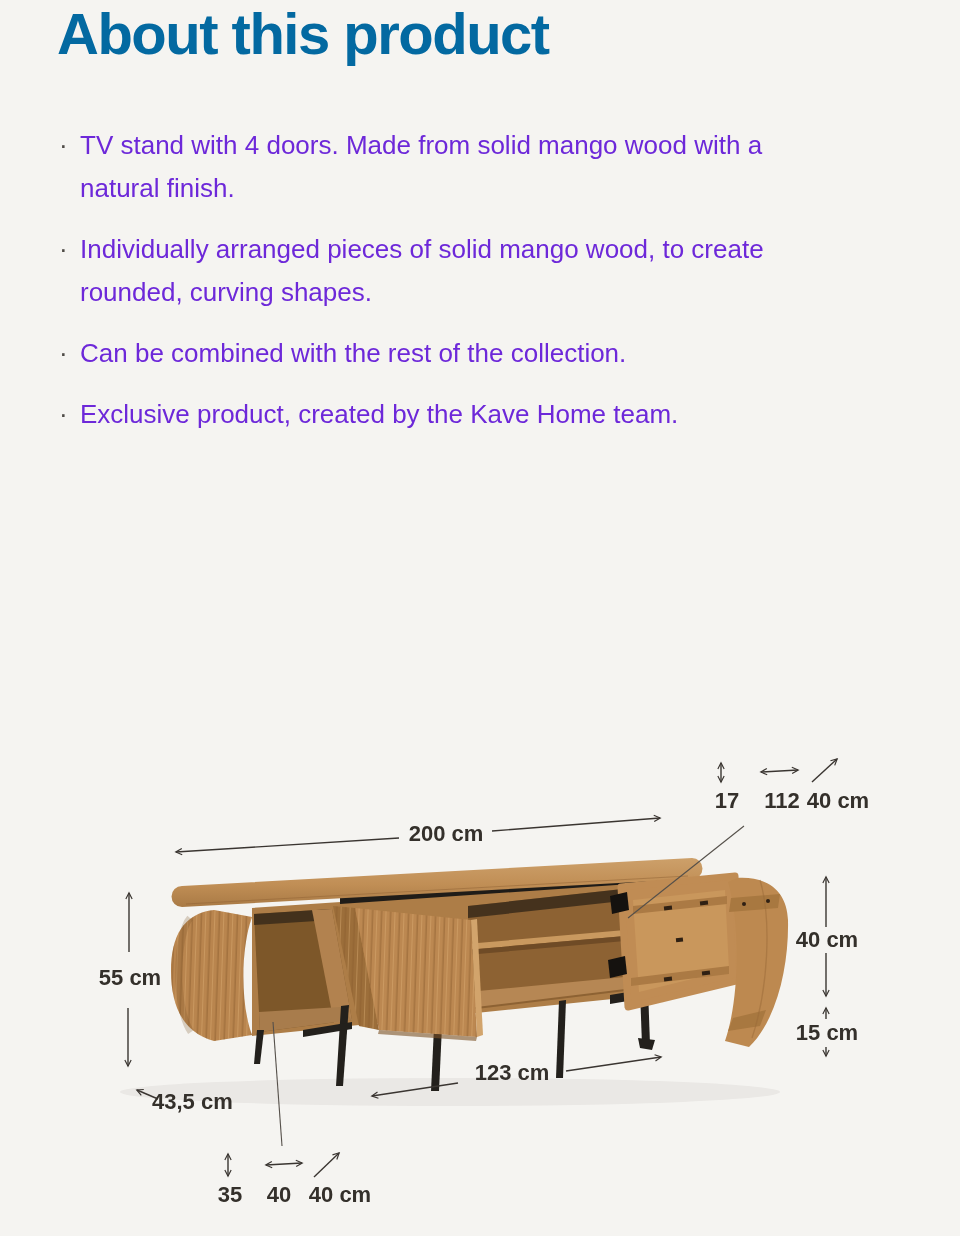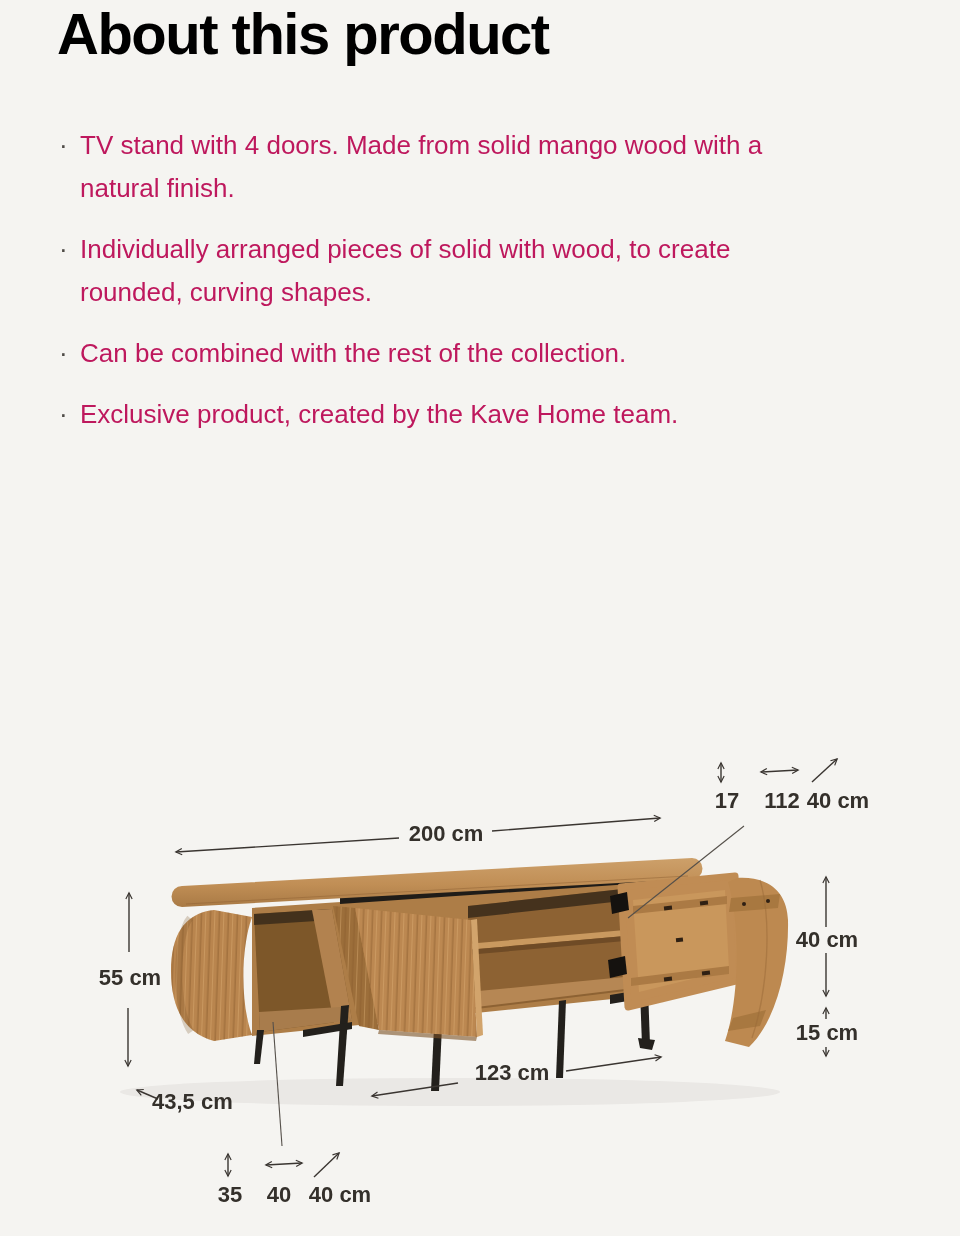--- a/index.html
+++ b/index.html
@@ -3,46 +3,46 @@
 <meta charset="utf-8">
 <style>
   html,body{margin:0;padding:0;}
   body{
     width:960px;height:1236px;position:relative;overflow:hidden;
     background:#f5f4f1;
     font-family:"Liberation Sans", sans-serif;
   }
   .section-title{
     position:absolute;left:57px;top:0;margin:0;
-    font-size:58px;font-weight:700;letter-spacing:-1.5px;color:#000000;
+    font-size:58px;font-weight:700;letter-spacing:-1.5px;color:#0369a1;
   }
   .features{
     position:absolute;left:57px;top:124px;width:710px;
     list-style:none;margin:0;padding:0;
   }
   .features li{
     position:relative;padding-left:23px;margin-bottom:18px;
-    font-size:26px;line-height:43px;color:#be185d;
+    font-size:26px;line-height:43px;color:#6d28d9;
   }
   .features li::before{
     content:"·";position:absolute;left:2px;top:0;color:#4d4a46;
   }
   .diagram{position:absolute;left:0;top:720px;width:960px;height:516px;}
   .dim-line{stroke:#3a3531;stroke-width:1.4;fill:none;}
   .leader{stroke:#55504a;stroke-width:1.1;fill:none;}
   .dim-text{font-family:"Liberation Sans",sans-serif;font-size:22px;font-weight:700;fill:#34302b;}
 </style>
 </head>
 <body>
 
 <h1 class="section-title">About this product</h1>
 
 <ul class="features">
   <li><span>TV stand with 4 doors. Made from solid mango wood with a natural finish.</span></li>
-  <li><span>Individually arranged pieces of solid with wood, to create rounded, curving shapes.</span></li>
+  <li><span>Individually arranged pieces of solid mango wood, to create rounded, curving shapes.</span></li>
   <li><span>Can be combined with the rest of the collection.</span></li>
   <li><span>Exclusive product, created by the Kave Home team.</span></li>
 </ul>
 
 <figure class="diagram" style="margin:0">
 <svg width="960" height="516" viewBox="0 0 960 516" xmlns="http://www.w3.org/2000/svg">
   <defs>
     <marker id="ah" viewBox="0 0 10 10" refX="8.2" refY="5" markerWidth="9" markerHeight="9" orient="auto-start-reverse" markerUnits="userSpaceOnUse">
       <path d="M1.5,1.5 L8.5,5 L1.5,8.5" fill="none" stroke="#3a3531" stroke-width="1.3"></path>
     </marker>

